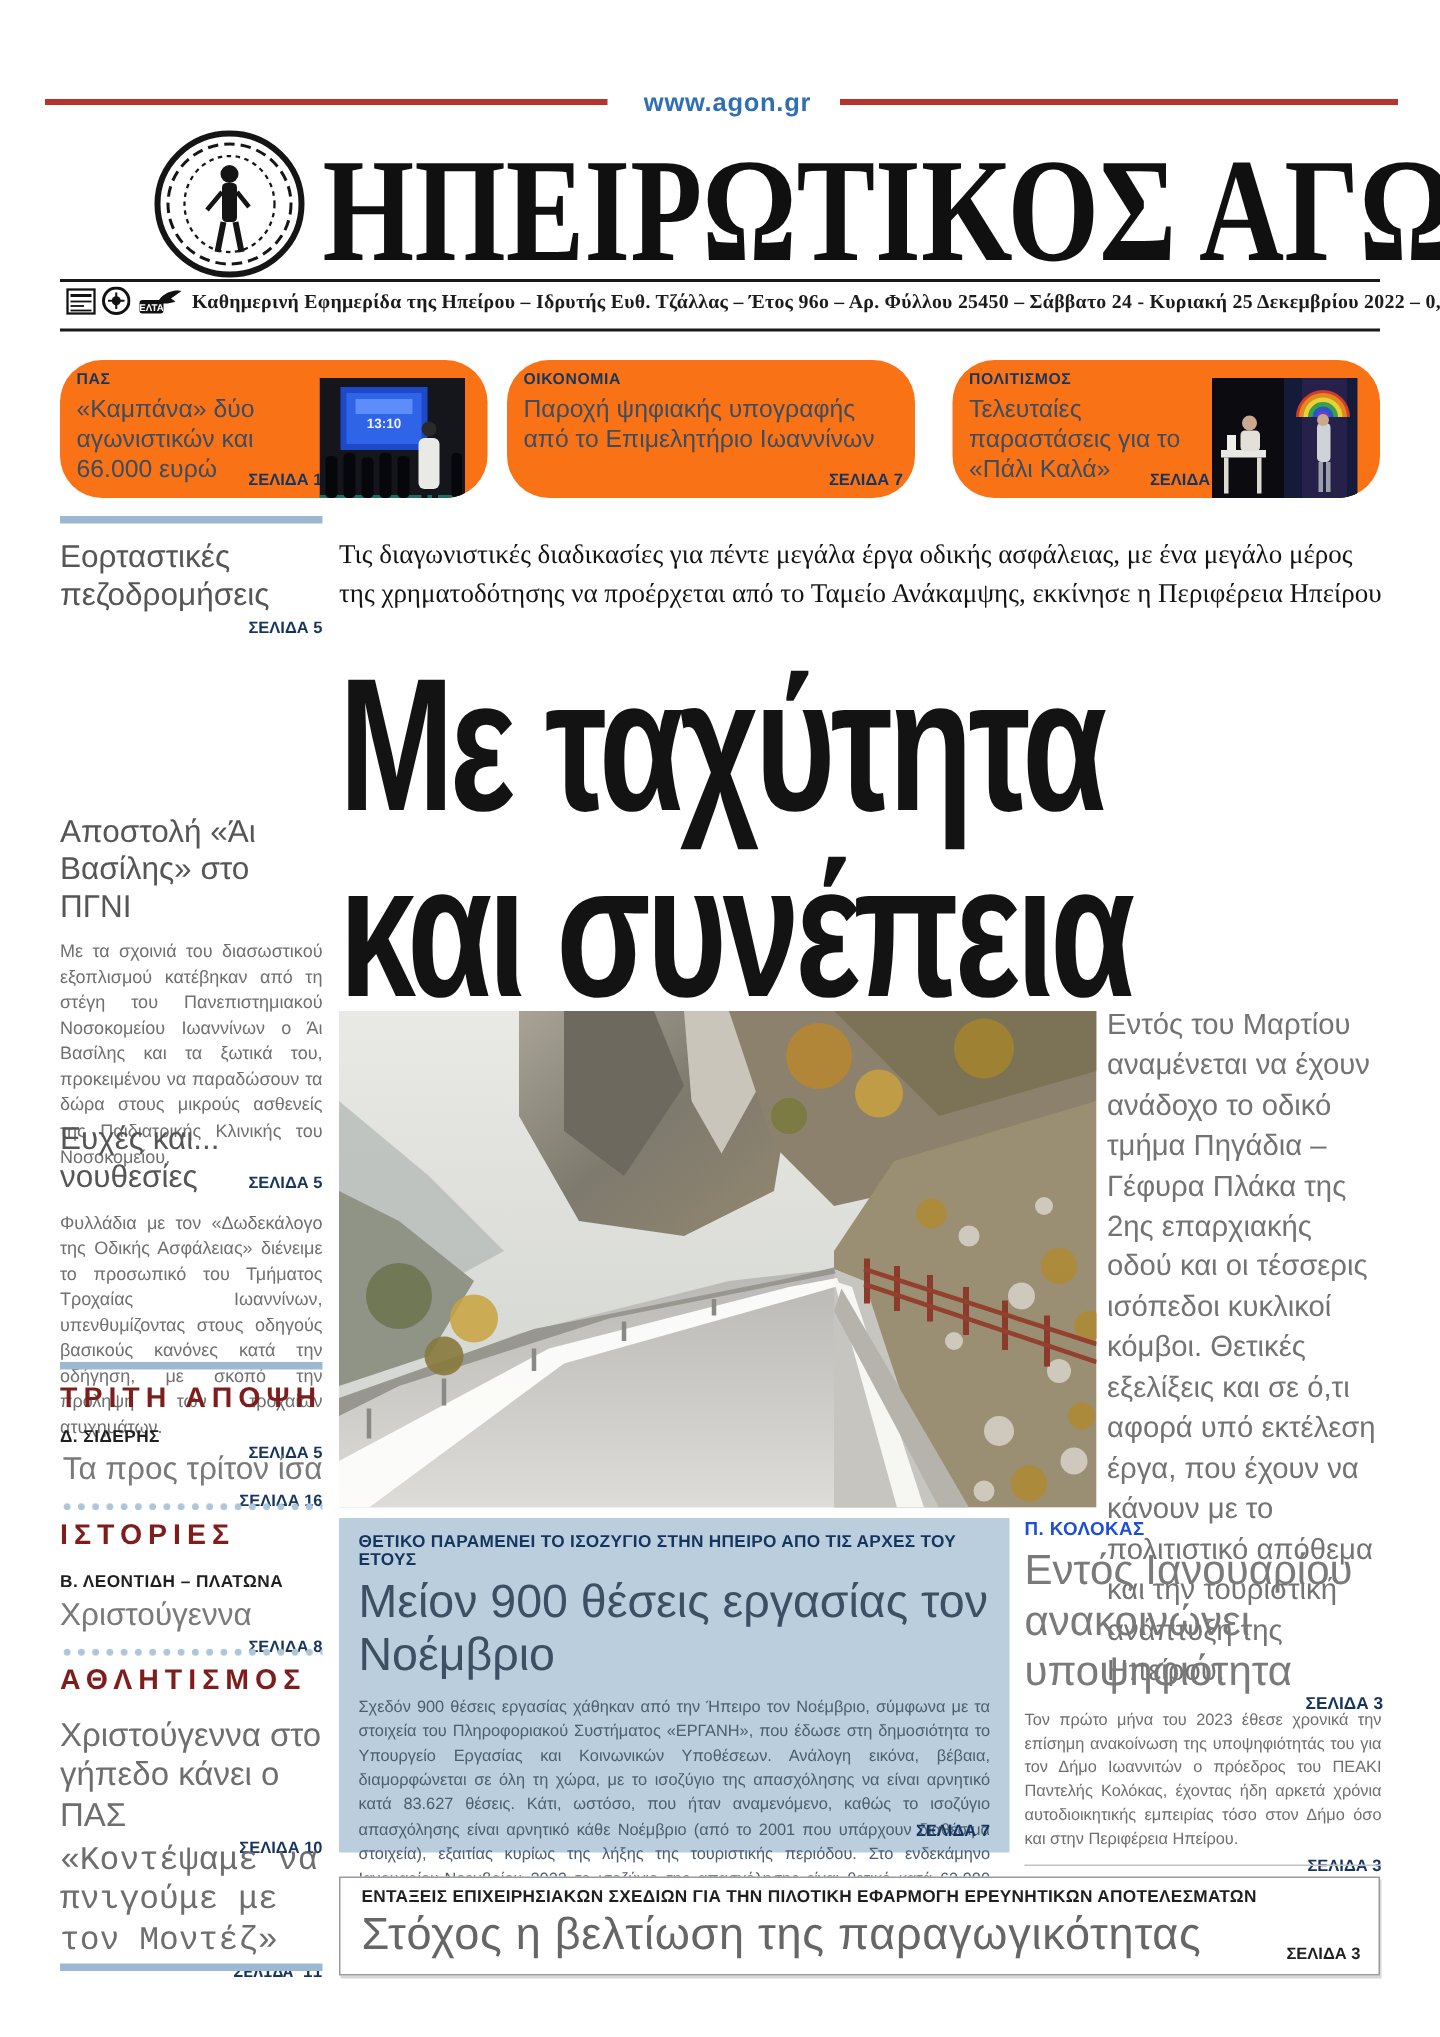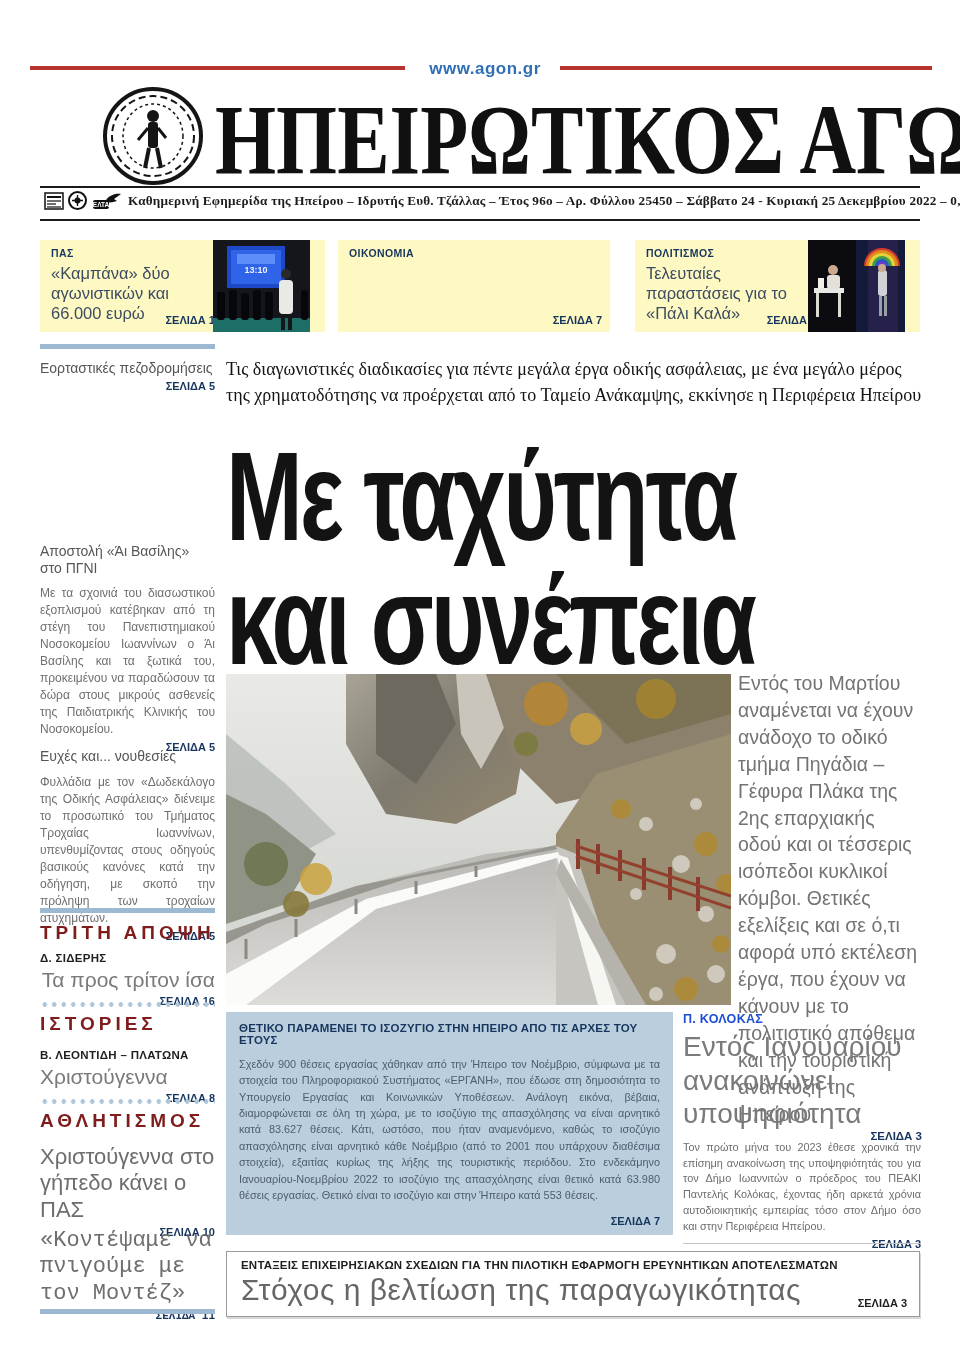--- a/index.html
+++ b/index.html
@@ -5,32 +5,32 @@
   html,body{margin:0;padding:0;background:#fff;}
   body{width:960px;height:1358px;position:relative;font-family:"Liberation Sans",sans-serif;-webkit-font-smoothing:antialiased;}
   .abs{position:absolute;}
   
   .redrule{height:4px;background:#b5342e;}
   .site-url{font-size:17px;font-weight:bold;color:#2f6fb4;letter-spacing:.5px;}
   .masthead-title{font-family:"Liberation Serif",serif;font-weight:bold;font-size:77px;color:#101010;letter-spacing:0px;white-space:nowrap;transform:scale(1.02,1.28);transform-origin:left center;}
   .hairline{height:1.5px;background:#1a1a1a;}
   .tagline{font-family:"Liberation Serif",serif;font-size:13.2px;color:#1c1c1c;font-weight:600;white-space:nowrap;letter-spacing:.2px;}
   
-  .teaser{background:#fef9c3;overflow:hidden;}
+  .teaser{background:#f97316;overflow:hidden;border-radius:28px;}
   .teaser .pad{position:absolute;left:11px;top:7px;right:8px;bottom:6px;}
   .kicker-navy{font-size:10.5px;font-weight:bold;color:#16355e;letter-spacing:.4px;}
   .teaser-title{font-size:16.5px;color:#3c4c61;line-height:1.22;margin-top:4px;}
   .pageref{font-size:11px;font-weight:bold;color:#16355e;text-align:right;}
-  .teaser-img{position:absolute;top:0;right:0;width:112px;height:100%;}
+  .teaser-img{position:absolute;top:12px;right:0;width:112px;height:100%;}
   
   .deck{font-family:"Liberation Serif",serif;font-size:18px;color:#141414;line-height:1.42;}
   .headline-line{font-family:"Liberation Sans",sans-serif;font-weight:bold;font-size:97px;letter-spacing:-3px;color:#131313;white-space:nowrap;transform:scale(.95,1.30);transform-origin:left top;}
   
   .bluebar{height:5px;background:#9db9d2;}
-  .rail-title{font-size:14px;color:#565656;line-height:1.18;}
+  .rail-title{font-size:21px;color:#565656;line-height:1.18;}
   .rail-body{font-size:12px;color:#6f6f6f;line-height:1.42;text-align:justify;margin-top:9px;}
   .rail-page{font-size:11px;font-weight:bold;color:#16355e;text-align:right;margin-top:3px;}
   .section-head{font-size:19px;font-weight:bold;color:#7f1d1d;letter-spacing:4px;}
   .author{font-size:11.5px;font-weight:bold;color:#1f1f1f;letter-spacing:.3px;}
   .gray-title{font-size:21px;color:#7a7a7a;line-height:1.2;}
   .dots{height:7px;background-image:radial-gradient(circle,#aec6da 2.1px,transparent 2.6px);background-size:9.5px 7px;background-position:0 1px;background-repeat:repeat-x;}
   .side-text{font-size:19.5px;color:#737373;line-height:1.38;}
   
   .bluebox{background:#bacedd;}
   .bluebox .kick{font-size:11.5px;font-weight:bold;color:#16355e;letter-spacing:.2px;}
@@ -119,20 +119,21 @@
       <circle cx="73" cy="34" r="5" fill="#2a2a2a"></circle>
       <rect x="68" y="74" width="4" height="16" fill="#15161a"></rect>
         <rect x="75" y="74" width="4" height="16" fill="#15161a"></rect>
     </svg>
   </div>
 </div>
 
 <div class="abs teaser" style="left:338px;top:240px;width:272px;height:92px;">
   <div class="pad">
     <div class="kicker-navy">ΟΙΚΟΝΟΜΙΑ</div>
+    <div class="teaser-title">Παροχή ψηφιακής υπογραφής από το Επιμελητήριο Ιωαννίνων</div>
     <div class="pageref" style="position:absolute;right:0;bottom:0;">ΣΕΛΙΔΑ 7</div>
   </div>
 </div>
 
 <div class="abs teaser" style="left:635px;top:240px;width:285px;height:92px;">
   <div class="pad" style="right:104px;">
     <div class="kicker-navy">ΠΟΛΙΤΙΣΜΟΣ</div>
     <div class="teaser-title">Τελευταίες παραστάσεις για το «Πάλι Καλά»</div>
     <div class="pageref" style="position:absolute;right:0;bottom:0;">ΣΕΛΙΔΑ 9</div>
   </div>
@@ -290,20 +291,21 @@
 </div>
 
 <div class="abs" style="left:738px;top:670px;width:184px;">
   <div class="side-text">Εντός του Μαρτίου αναμένεται να έχουν ανάδοχο το οδικό τμήμα Πηγάδια – Γέφυρα Πλάκα της 2ης επαρχιακής οδού και οι τέσσερις ισόπεδοι κυκλικοί κόμβοι. Θετικές εξελίξεις και σε ό,τι αφορά υπό εκτέλεση έργα, που έχουν να κάνουν με το πολιτιστικό απόθεμα και την τουριστική ανάπτυξη της Ηπείρου.</div>
   <div class="rail-page" style="font-size:11.5px;">ΣΕΛΙΔΑ 3</div>
 </div>
 
 <div class="abs bluebox" style="left:226px;top:1012px;width:447px;height:223px;">
   <div style="position:absolute;left:13px;top:10px;right:13px;bottom:8px;">
     <div class="kick">ΘΕΤΙΚΟ ΠΑΡΑΜΕΝΕΙ ΤΟ ΙΣΟΖΥΓΙΟ ΣΤΗΝ ΗΠΕΙΡΟ ΑΠΟ ΤΙΣ ΑΡΧΕΣ ΤΟΥ ΕΤΟΥΣ</div>
+    <h2>Μείον 900 θέσεις εργασίας τον Νοέμβριο</h2>
     <div class="bod">Σχεδόν 900 θέσεις εργασίας χάθηκαν από την Ήπειρο τον Νοέμβριο, σύμφωνα με τα στοιχεία του Πληροφοριακού Συστήματος «ΕΡΓΑΝΗ», που έδωσε στη δημοσιότητα το Υπουργείο Εργασίας και Κοινωνικών Υποθέσεων. Ανάλογη εικόνα, βέβαια, διαμορφώνεται σε όλη τη χώρα, με το ισοζύγιο της απασχόλησης να είναι αρνητικό κατά 83.627 θέσεις. Κάτι, ωστόσο, που ήταν αναμενόμενο, καθώς το ισοζύγιο απασχόλησης είναι αρνητικό κάθε Νοέμβριο (από το 2001 που υπάρχουν διαθέσιμα στοιχεία), εξαιτίας κυρίως της λήξης της τουριστικής περιόδου. Στο ενδεκάμηνο Ιανουαρίου-Νοεμβρίου 2022 το ισοζύγιο της απασχόλησης είναι θετικό κατά 63.980 θέσεις εργασίας. Θετικό είναι το ισοζύγιο και στην Ήπειρο κατά 553 θέσεις.</div>
     <div class="pageref" style="position:absolute;right:0;bottom:0;">ΣΕΛΙΔΑ 7</div>
   </div>
 </div>
 
 <div class="abs" style="left:683px;top:1012px;width:238px;">
   <div class="kol-kick">Π. ΚΟΛΟΚΑΣ</div>
   <div class="kol-title">Εντός Ιανουαρίου ανακοινώνει υποψηφιότητα</div>
   <div class="kol-body">Τον πρώτο μήνα του 2023 έθεσε χρονικά την επίσημη ανακοίνωση της υποψηφιότητάς του για τον Δήμο Ιωαννιτών ο πρόεδρος του ΠΕΑΚΙ Παντελής Κολόκας, έχοντας ήδη αρκετά χρόνια αυτοδιοικητικής εμπειρίας τόσο στον Δήμο όσο και στην Περιφέρεια Ηπείρου.</div>
   <div class="rail-page">ΣΕΛΙΔΑ 3</div>

